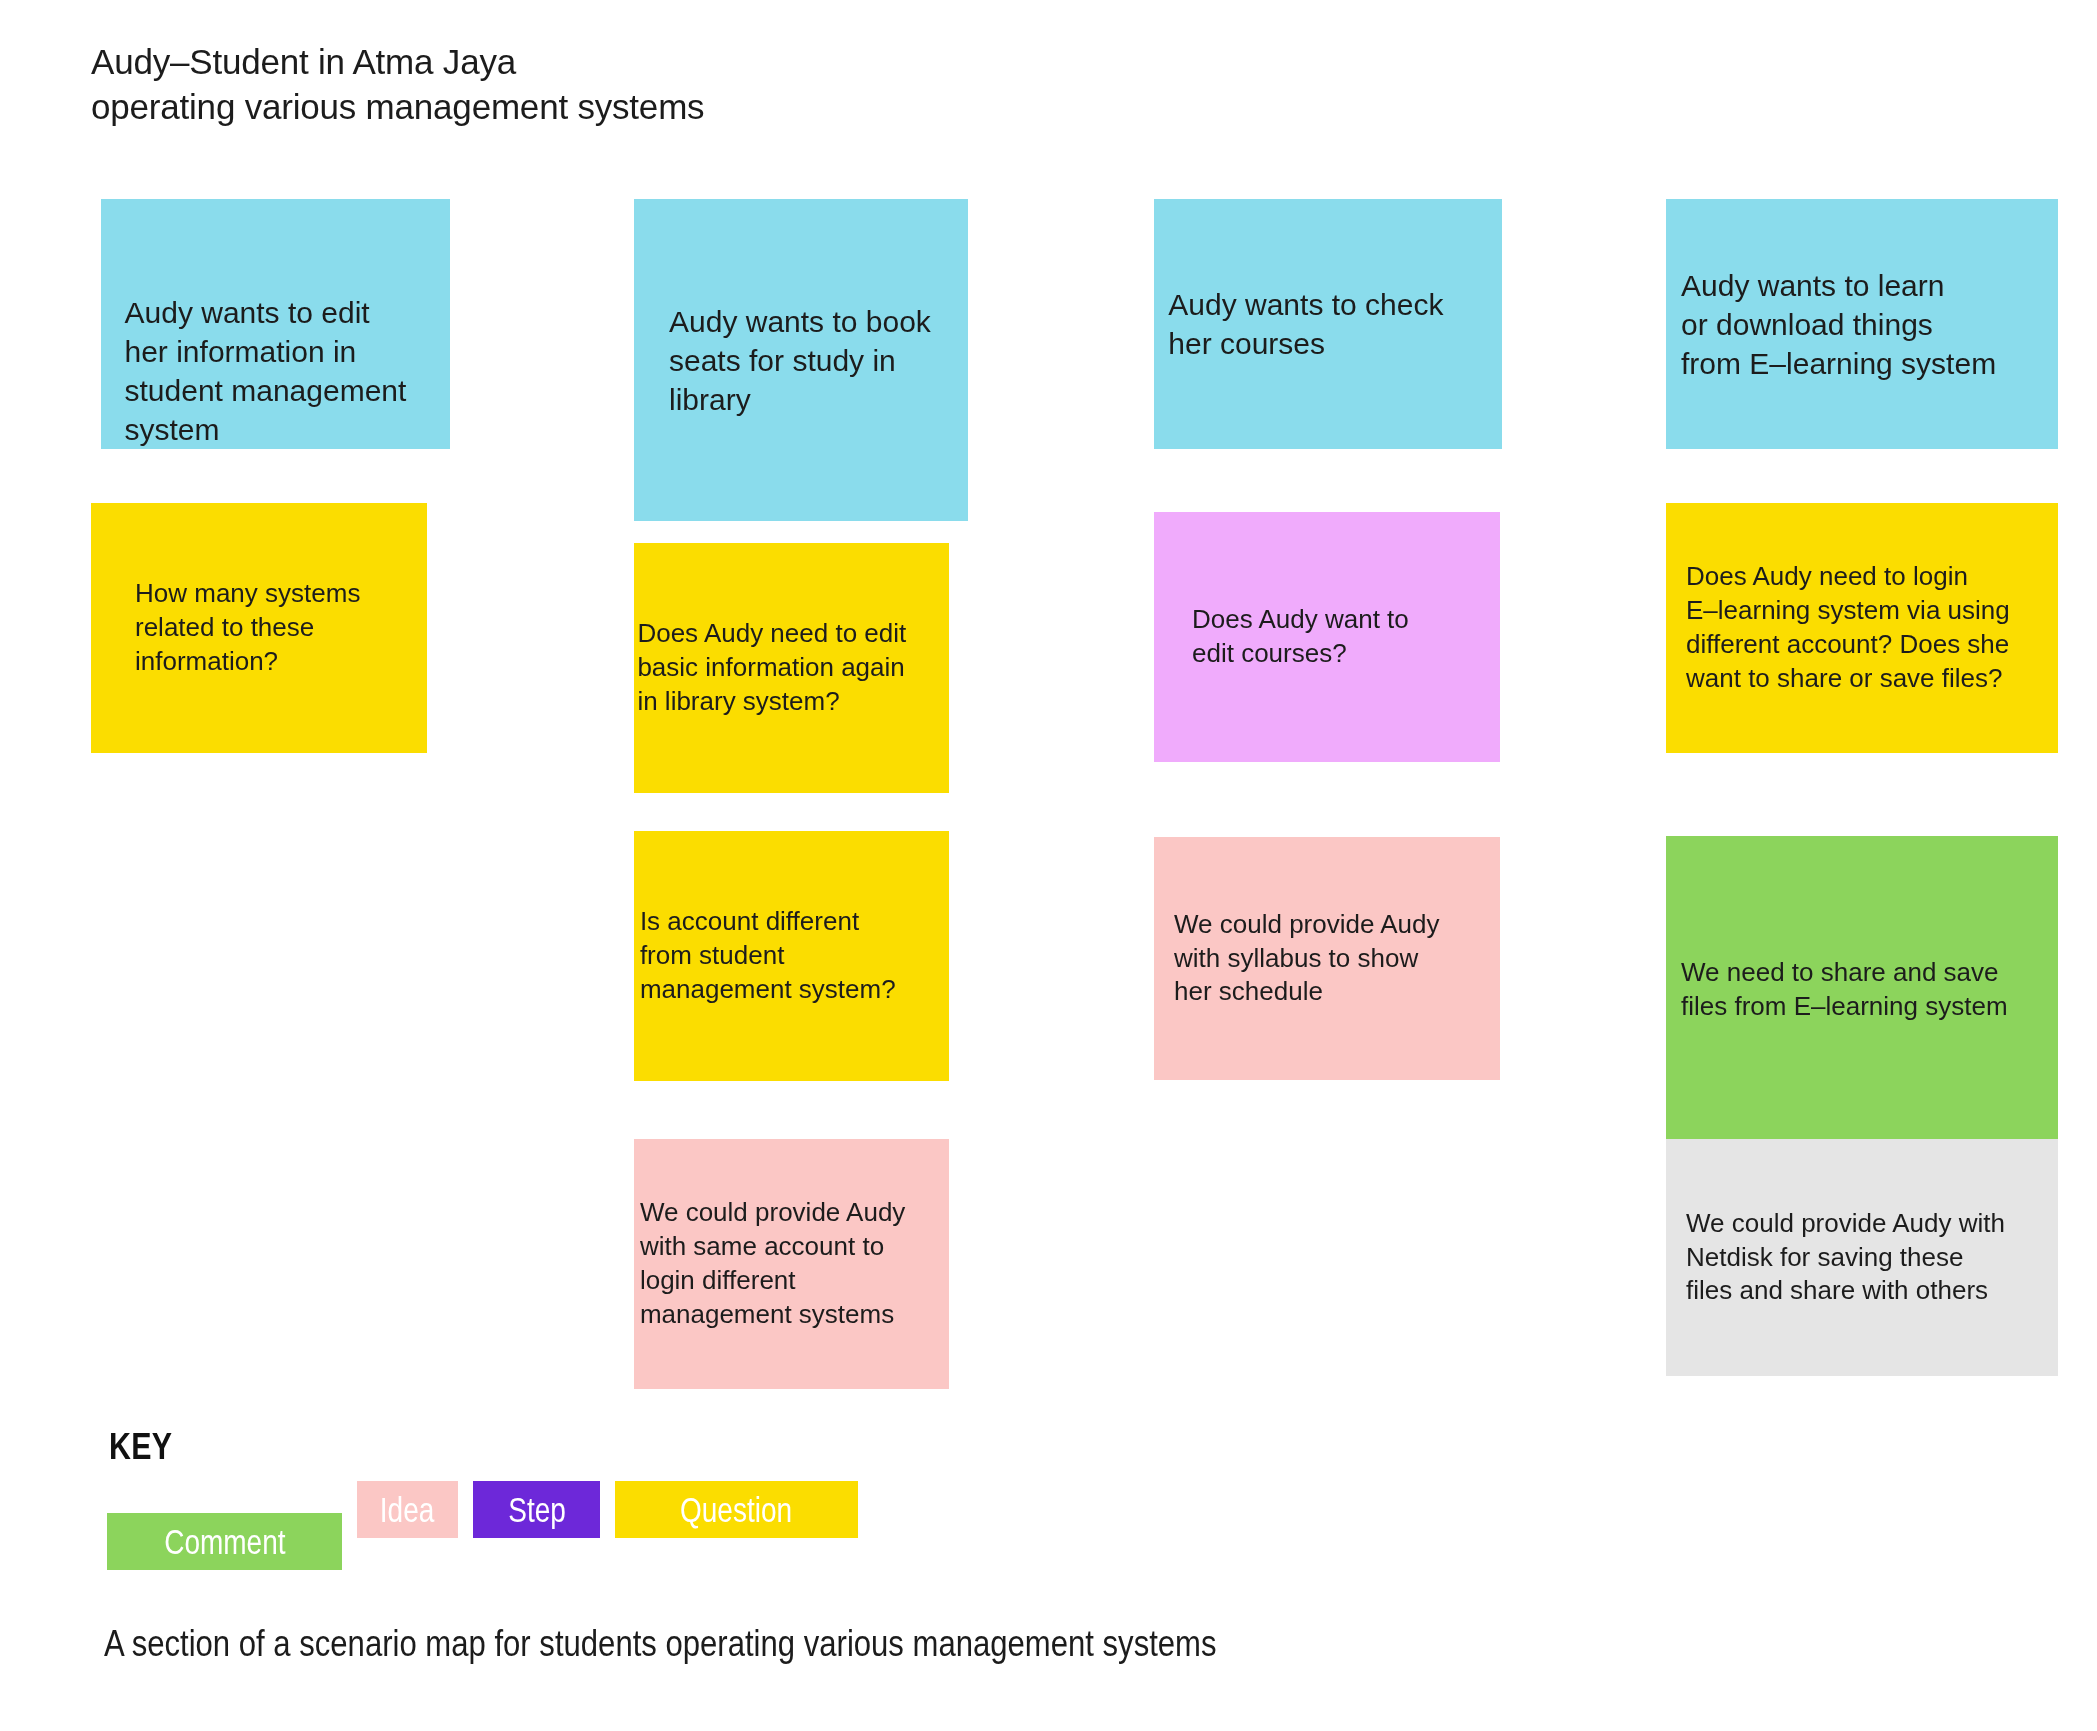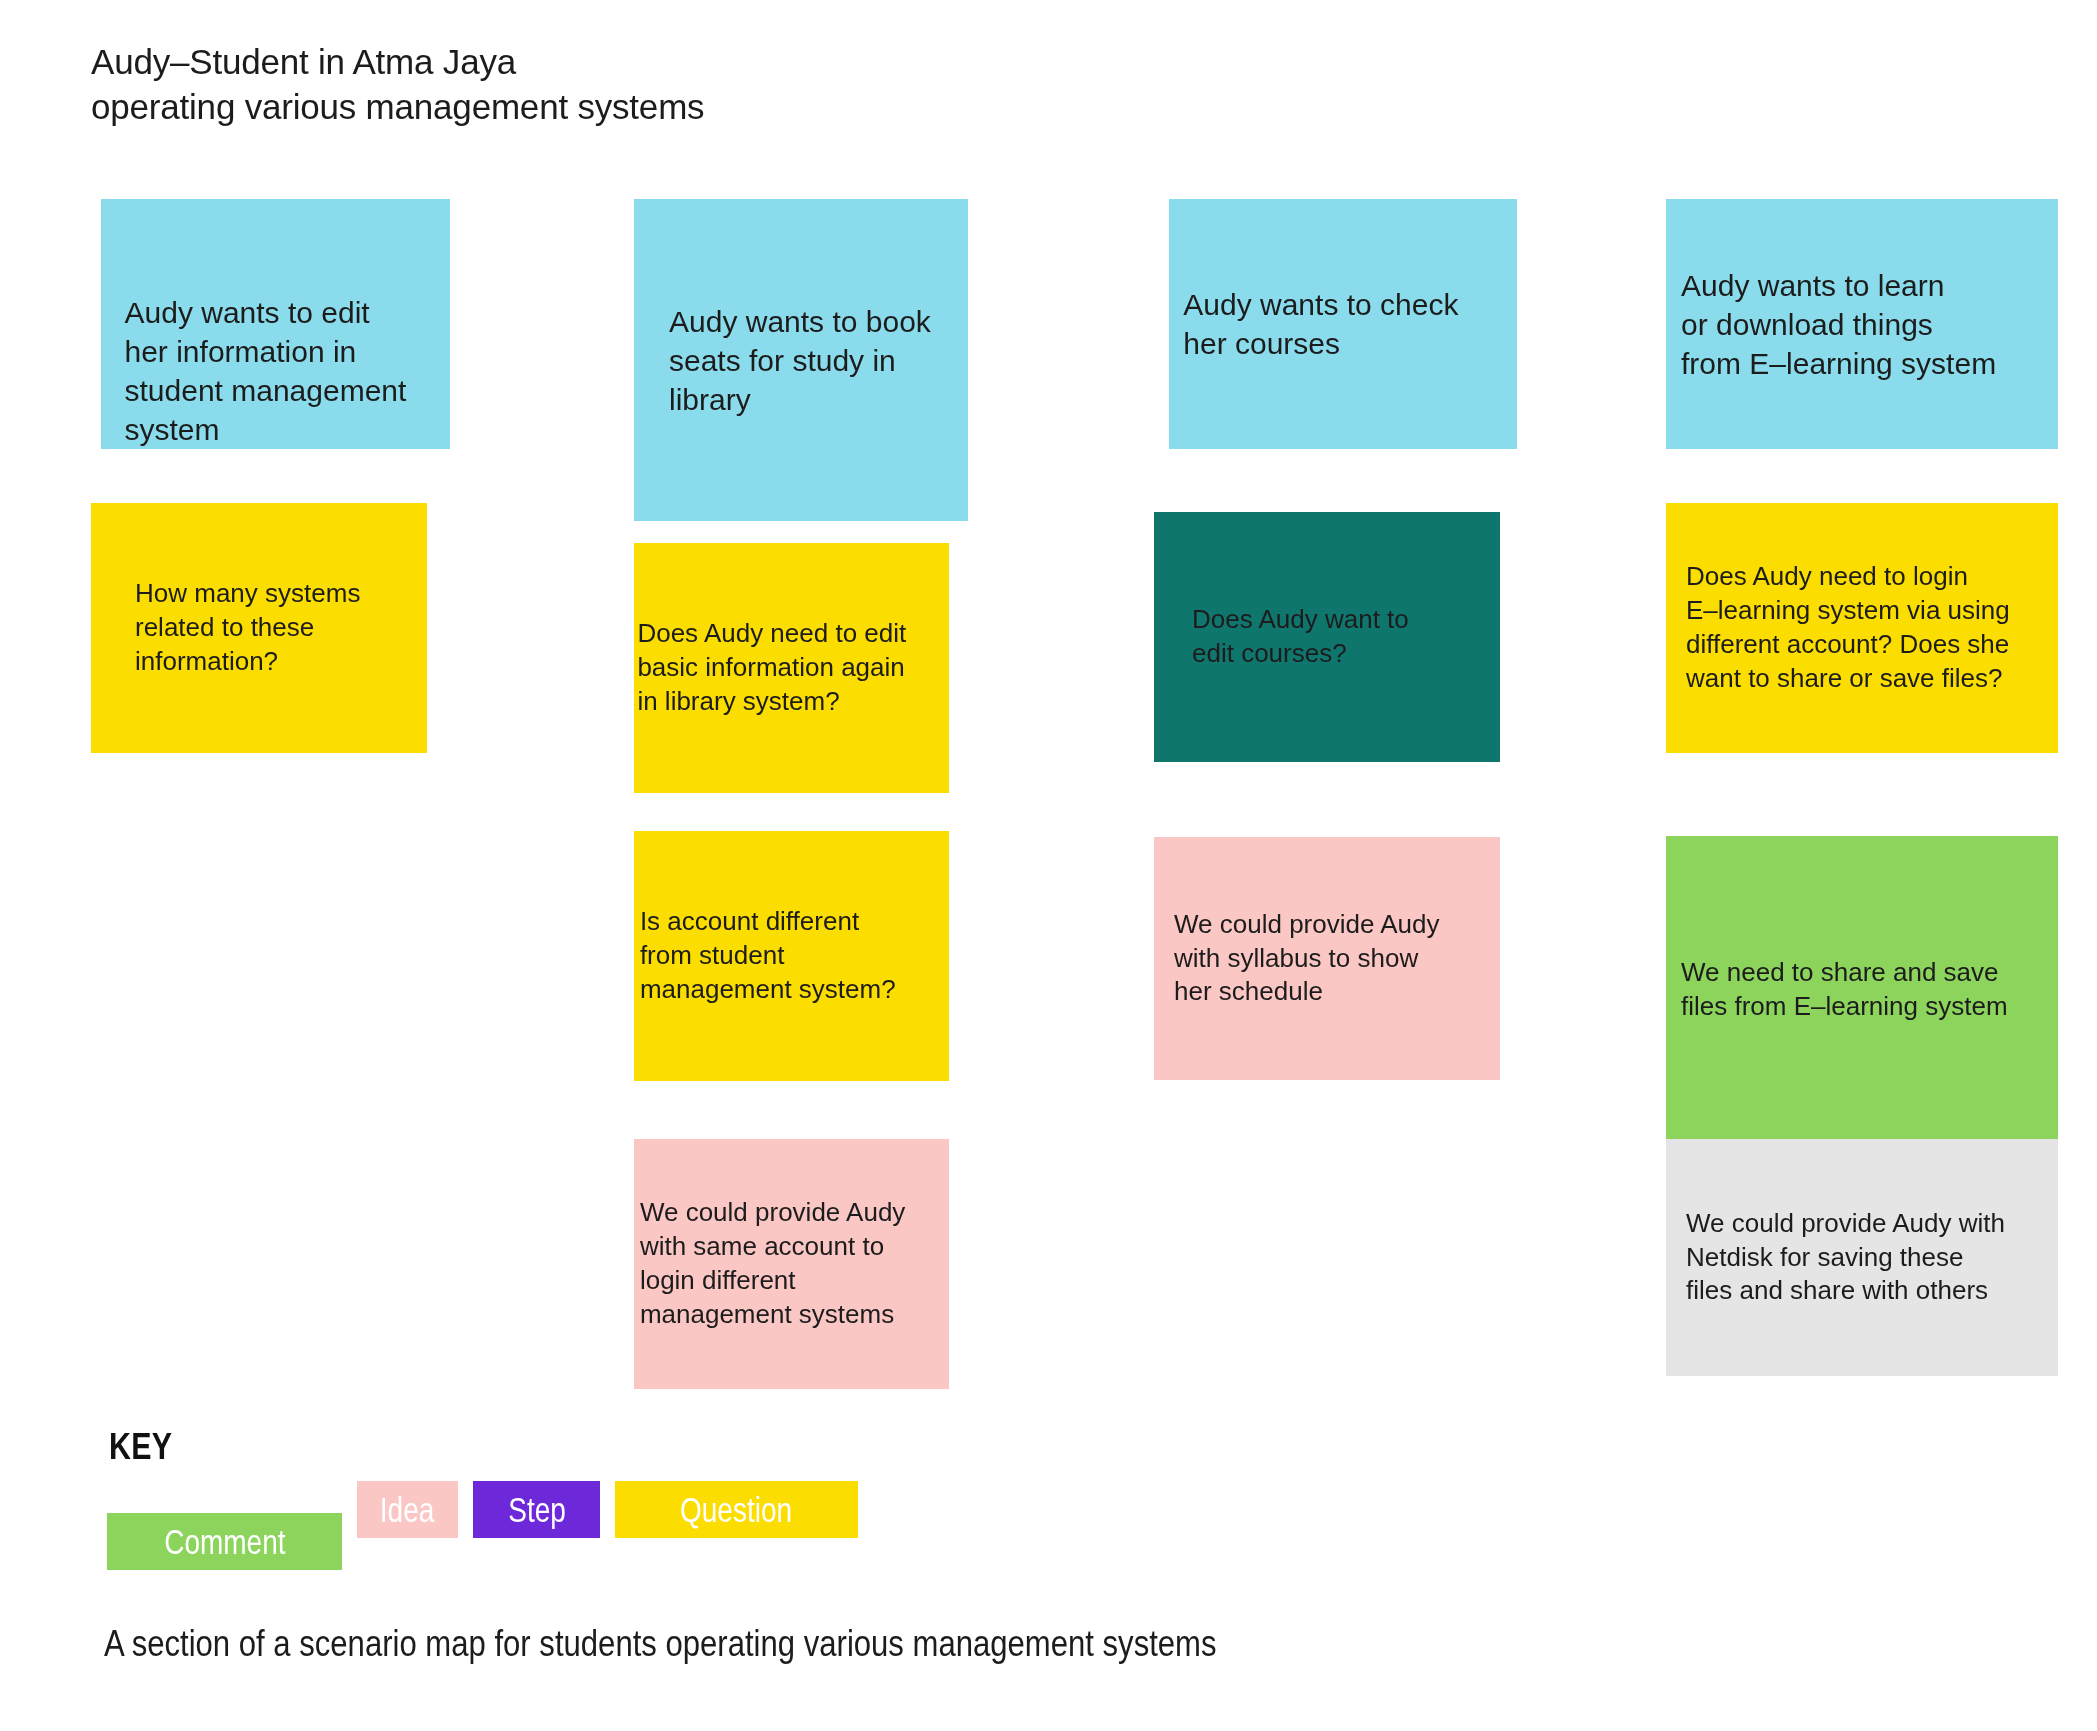--- a/index.html
+++ b/index.html
@@ -129,40 +129,40 @@
       <span class="card-text">Audy wants to edit
 her information in
 student management
 system</span>
     </div>
     <div class="card step" style="left: 634px; top: 199px; width: 334px; height: 322px; background: rgb(138, 220, 236); padding-left: 35px; padding-right: 11.7px; align-items: center;">
       <span class="card-text">Audy wants to book
 seats for study in
 library</span>
     </div>
-    <div class="card step" style="left: 1154px; top: 199px; width: 348px; height: 250px; background: rgb(138, 220, 236); padding-left: 14.3px; padding-right: 11.7px; align-items: center; margin-left: 15px;">
+    <div class="card step" style="left: 1154px; top: 199px; width: 348px; height: 250px; background: rgb(138, 220, 236); padding-left: 14.3px; padding-right: 11.7px; align-items: center;">
       <span class="card-text">Audy wants to check
 her courses</span>
     </div>
     <div class="card step" style="left: 1666px; top: 199px; width: 392px; height: 250px; background: rgb(138, 220, 236); padding-left: 15px; padding-right: 10px; align-items: center;">
       <span class="card-text">Audy wants to learn
 or download things
 from E–learning system</span>
     </div>
     <div class="card question" style="left: 91px; top: 503px; width: 336px; height: 250px; background: rgb(251, 221, 0); padding-left: 44px; padding-right: 11.7px; align-items: center;">
       <span class="card-text">How many systems
 related to these
 information?</span>
     </div>
     <div class="card question" style="left: 634px; top: 515px; width: 315px; height: 250px; background: rgb(251, 221, 0); padding-left: 3.4px; padding-right: 6.7px; align-items: center; margin-top: 28px;">
       <span class="card-text">Does Audy need to edit
 basic information again
 in library system?</span>
     </div>
-    <div class="card question" style="left: 1154px; top: 512px; width: 346px; height: 250px; background: #0f766e; padding-left: 38px; padding-right: 11.7px; align-items: center;">
+    <div class="card question" style="left: 1154px; top: 512px; width: 346px; height: 250px; background: #f0abfc; padding-left: 38px; padding-right: 11.7px; align-items: center;">
       <span class="card-text">Does Audy want to
 edit courses?</span>
     </div>
     <div class="card question" style="left: 1666px; top: 503px; width: 392px; height: 250px; background: rgb(251, 221, 0); padding-left: 20px; padding-right: 8.4px; align-items: center;">
       <span class="card-text">Does Audy need to login
 E–learning system via using
 different account? Does she
 want to share or save files?</span>
     </div>
     <div class="card question" style="left: 634px; top: 831px; width: 315px; height: 250px; background: rgb(251, 221, 0); padding-left: 5.9px; padding-right: 6.7px; align-items: center;">

